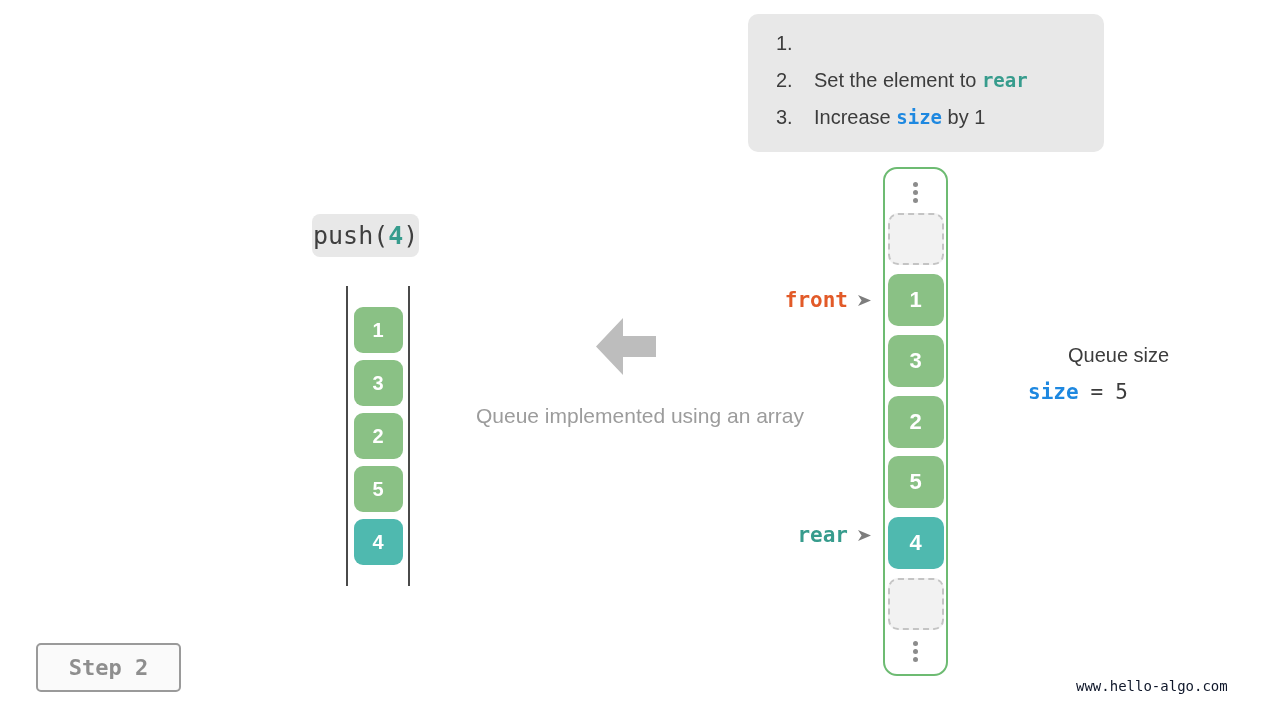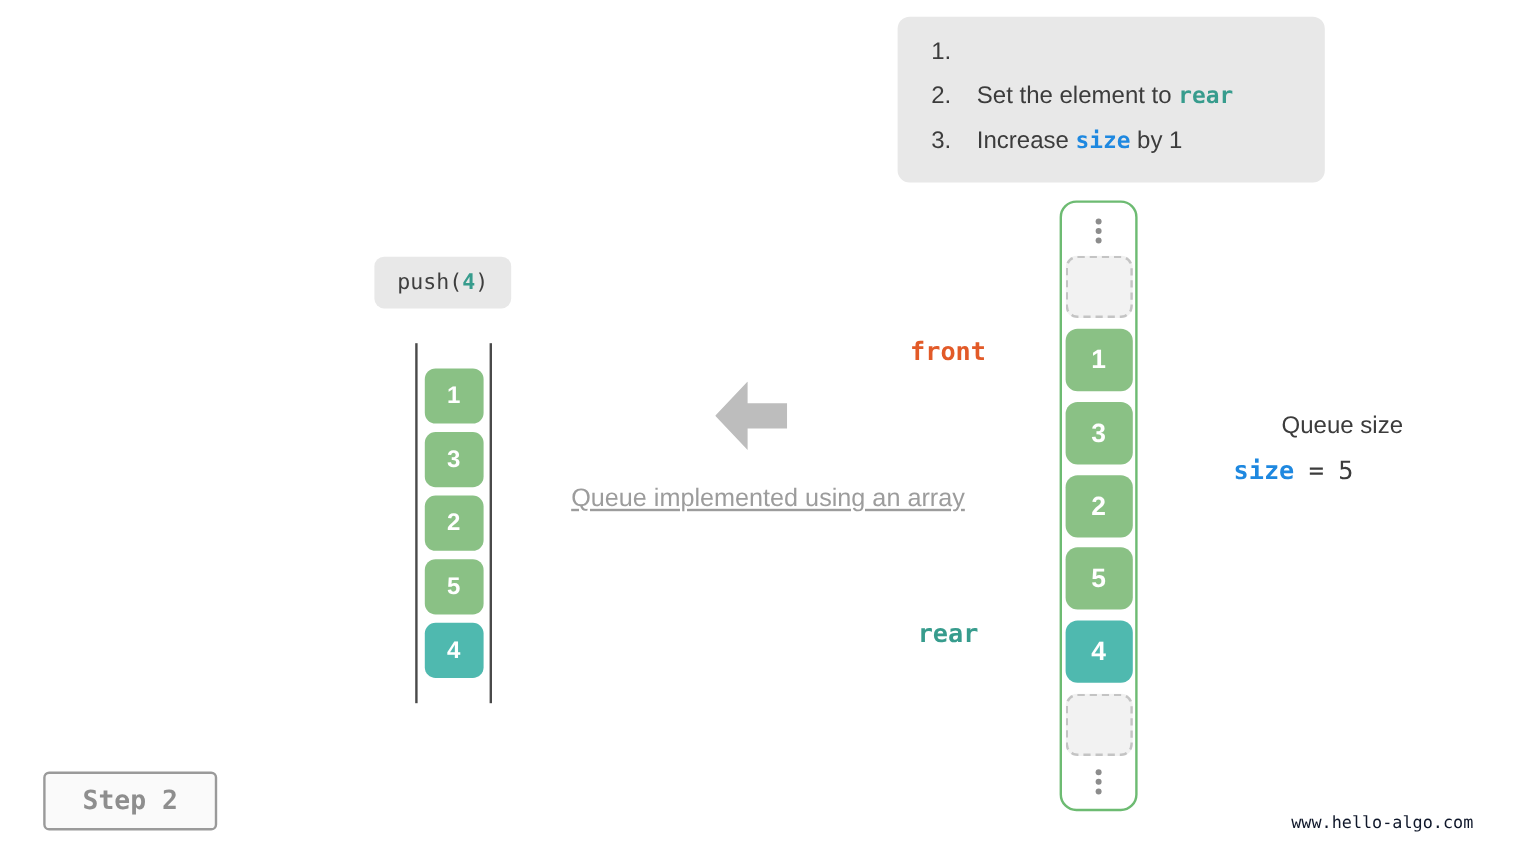--- a/index.html
+++ b/index.html
@@ -37,27 +37,27 @@
     font-size: 19px;
   }
   .code.teal { color: #379c8d; }
   .code.blue { color: #1e88e0; }
 
   
   .push-chip {
     position: absolute;
     left: 312px; top: 214px;
     height: 43px;
-    padding: 0 19px;
+    padding: 0 1px;
     background: #e8e8e8;
     border-radius: 8px;
     display: inline-flex;
     align-items: center;
     font-family: "DejaVu Sans Mono", monospace;
-    font-size: 18px;
+    font-size: 25px;
     color: #3f3f3f;
   }
   .push-chip .arg { color: #379c8d; font-weight: bold; }
 
   
   .left-queue {
     position: absolute;
     left: 346px; top: 286px;
     width: 64px; height: 300px;
     border-left: 2px solid #4a4a4a;
@@ -81,21 +81,20 @@
 
   
   .big-arrow { position: absolute; left: 596px; top: 318px; }
   .caption {
     position: absolute;
     left: 420px; top: 404px;
     width: 440px;
     text-align: center;
     font-size: 21px;
     color: #9c9c9c;
-    text-decoration: underline;
   }
 
   
   .array-panel {
     position: absolute;
     left: 883px; top: 167px;
     width: 65px; height: 509px;
     border: 2px solid #6dbb72;
     border-radius: 14px;
     background: #ffffff;
@@ -130,21 +129,20 @@
 
   
   .pointer {
     position: absolute;
     left: 708px;
     width: 164px; height: 28px;
     display: flex;
     align-items: center;
     justify-content: flex-end;
     gap: 9px;
-    flex-direction: column;
   }
   .pointer.front { top: 286px; }
   .pointer.rear  { top: 521px; }
   .ptr-label {
     font-family: "DejaVu Sans Mono", monospace;
     font-weight: bold;
     font-size: 21px;
   }
   .ptr-label.front { color: #e25a28; }
   .ptr-label.rear  { color: #379c8d; }

